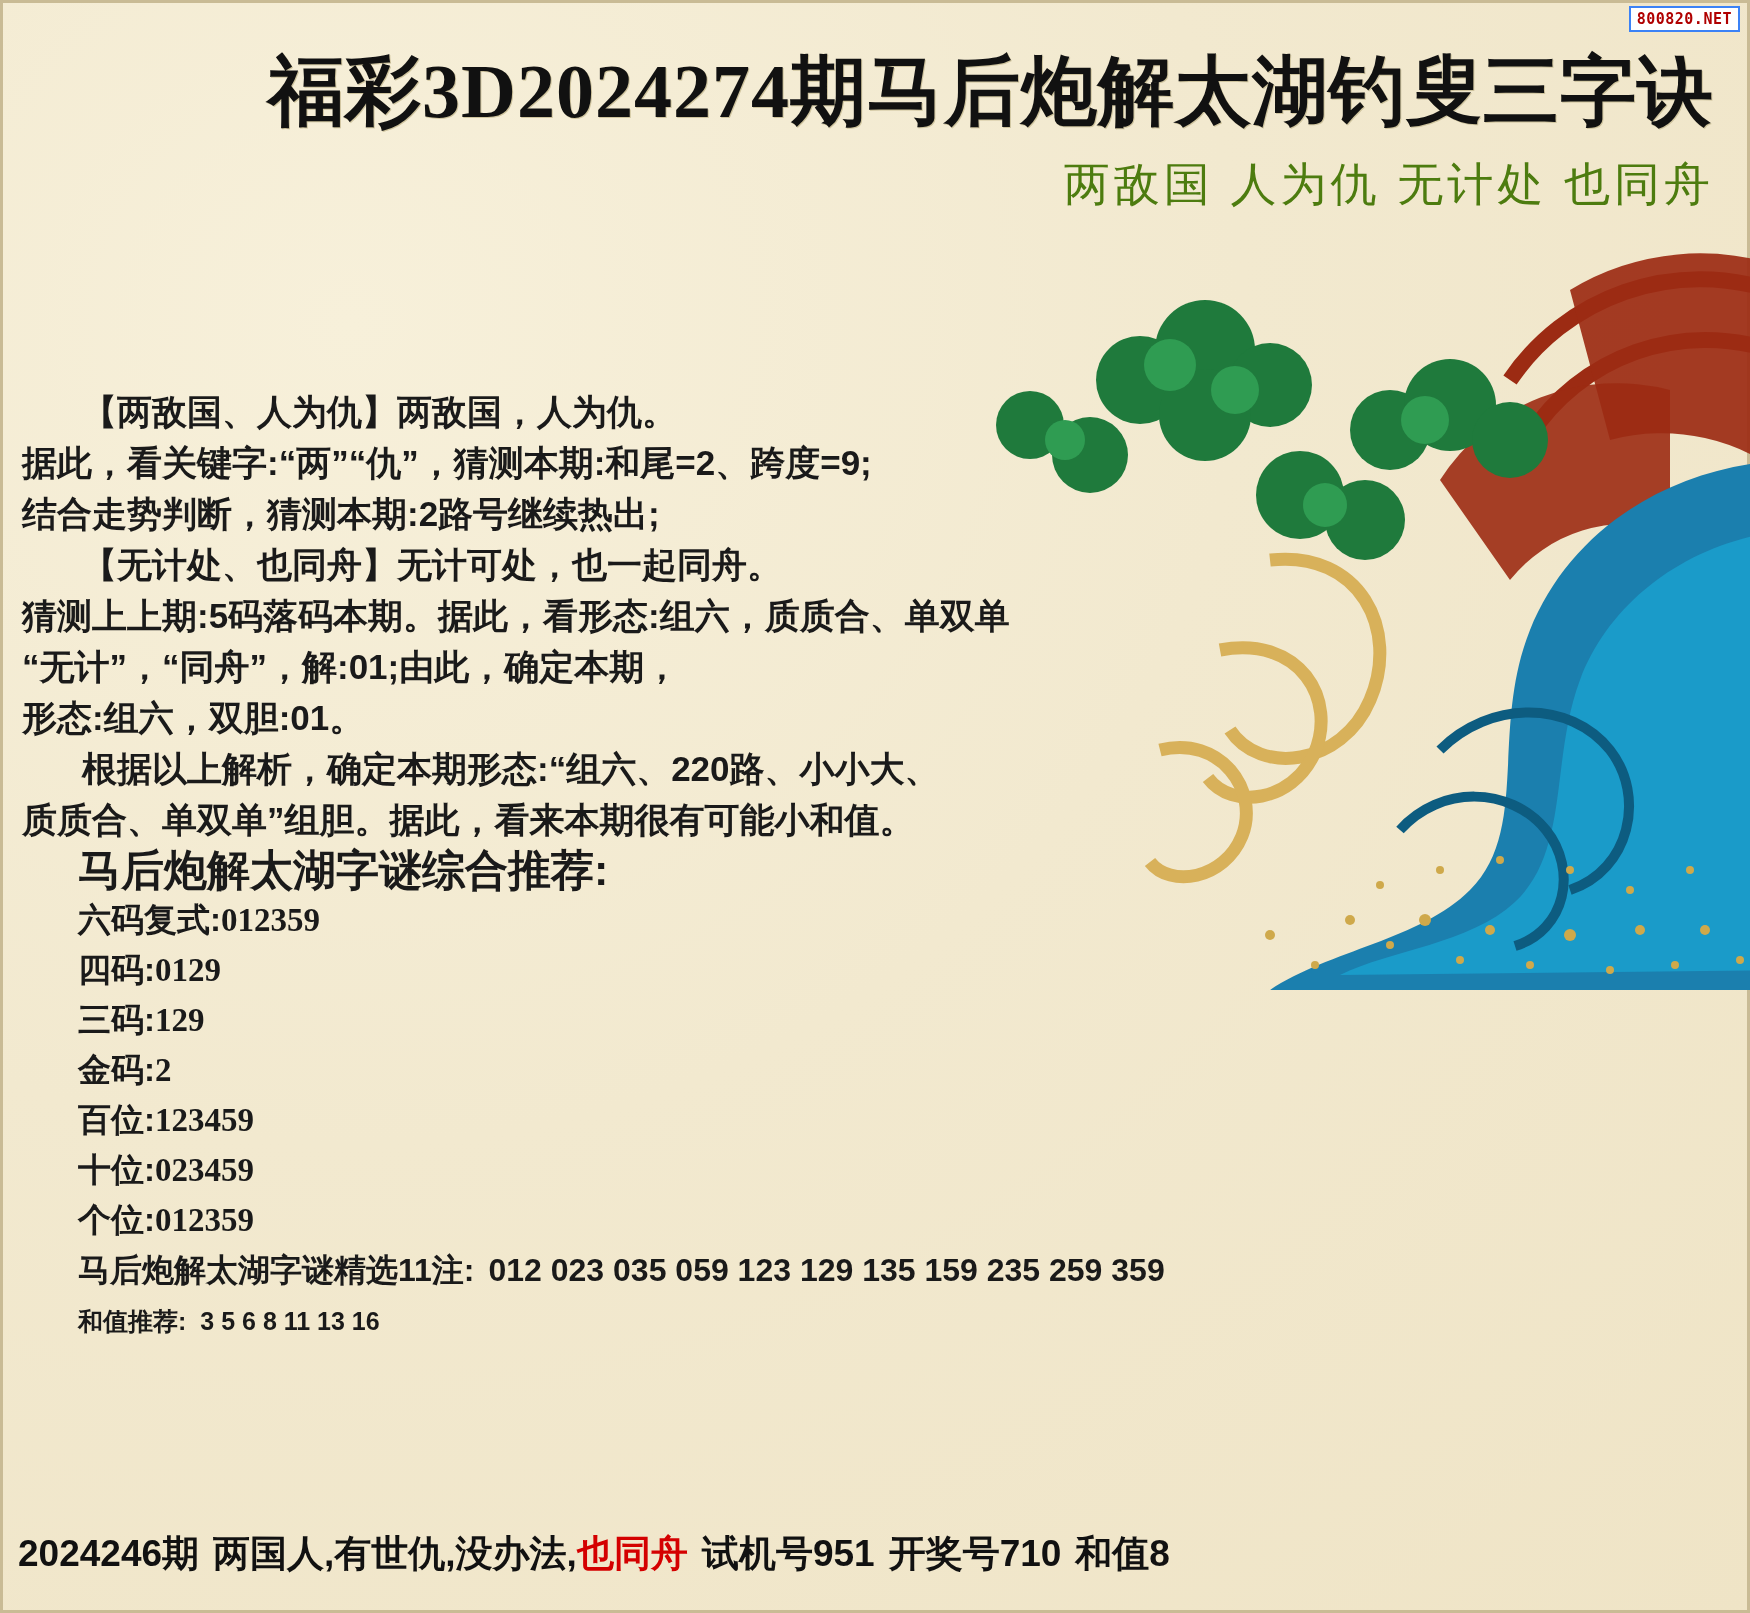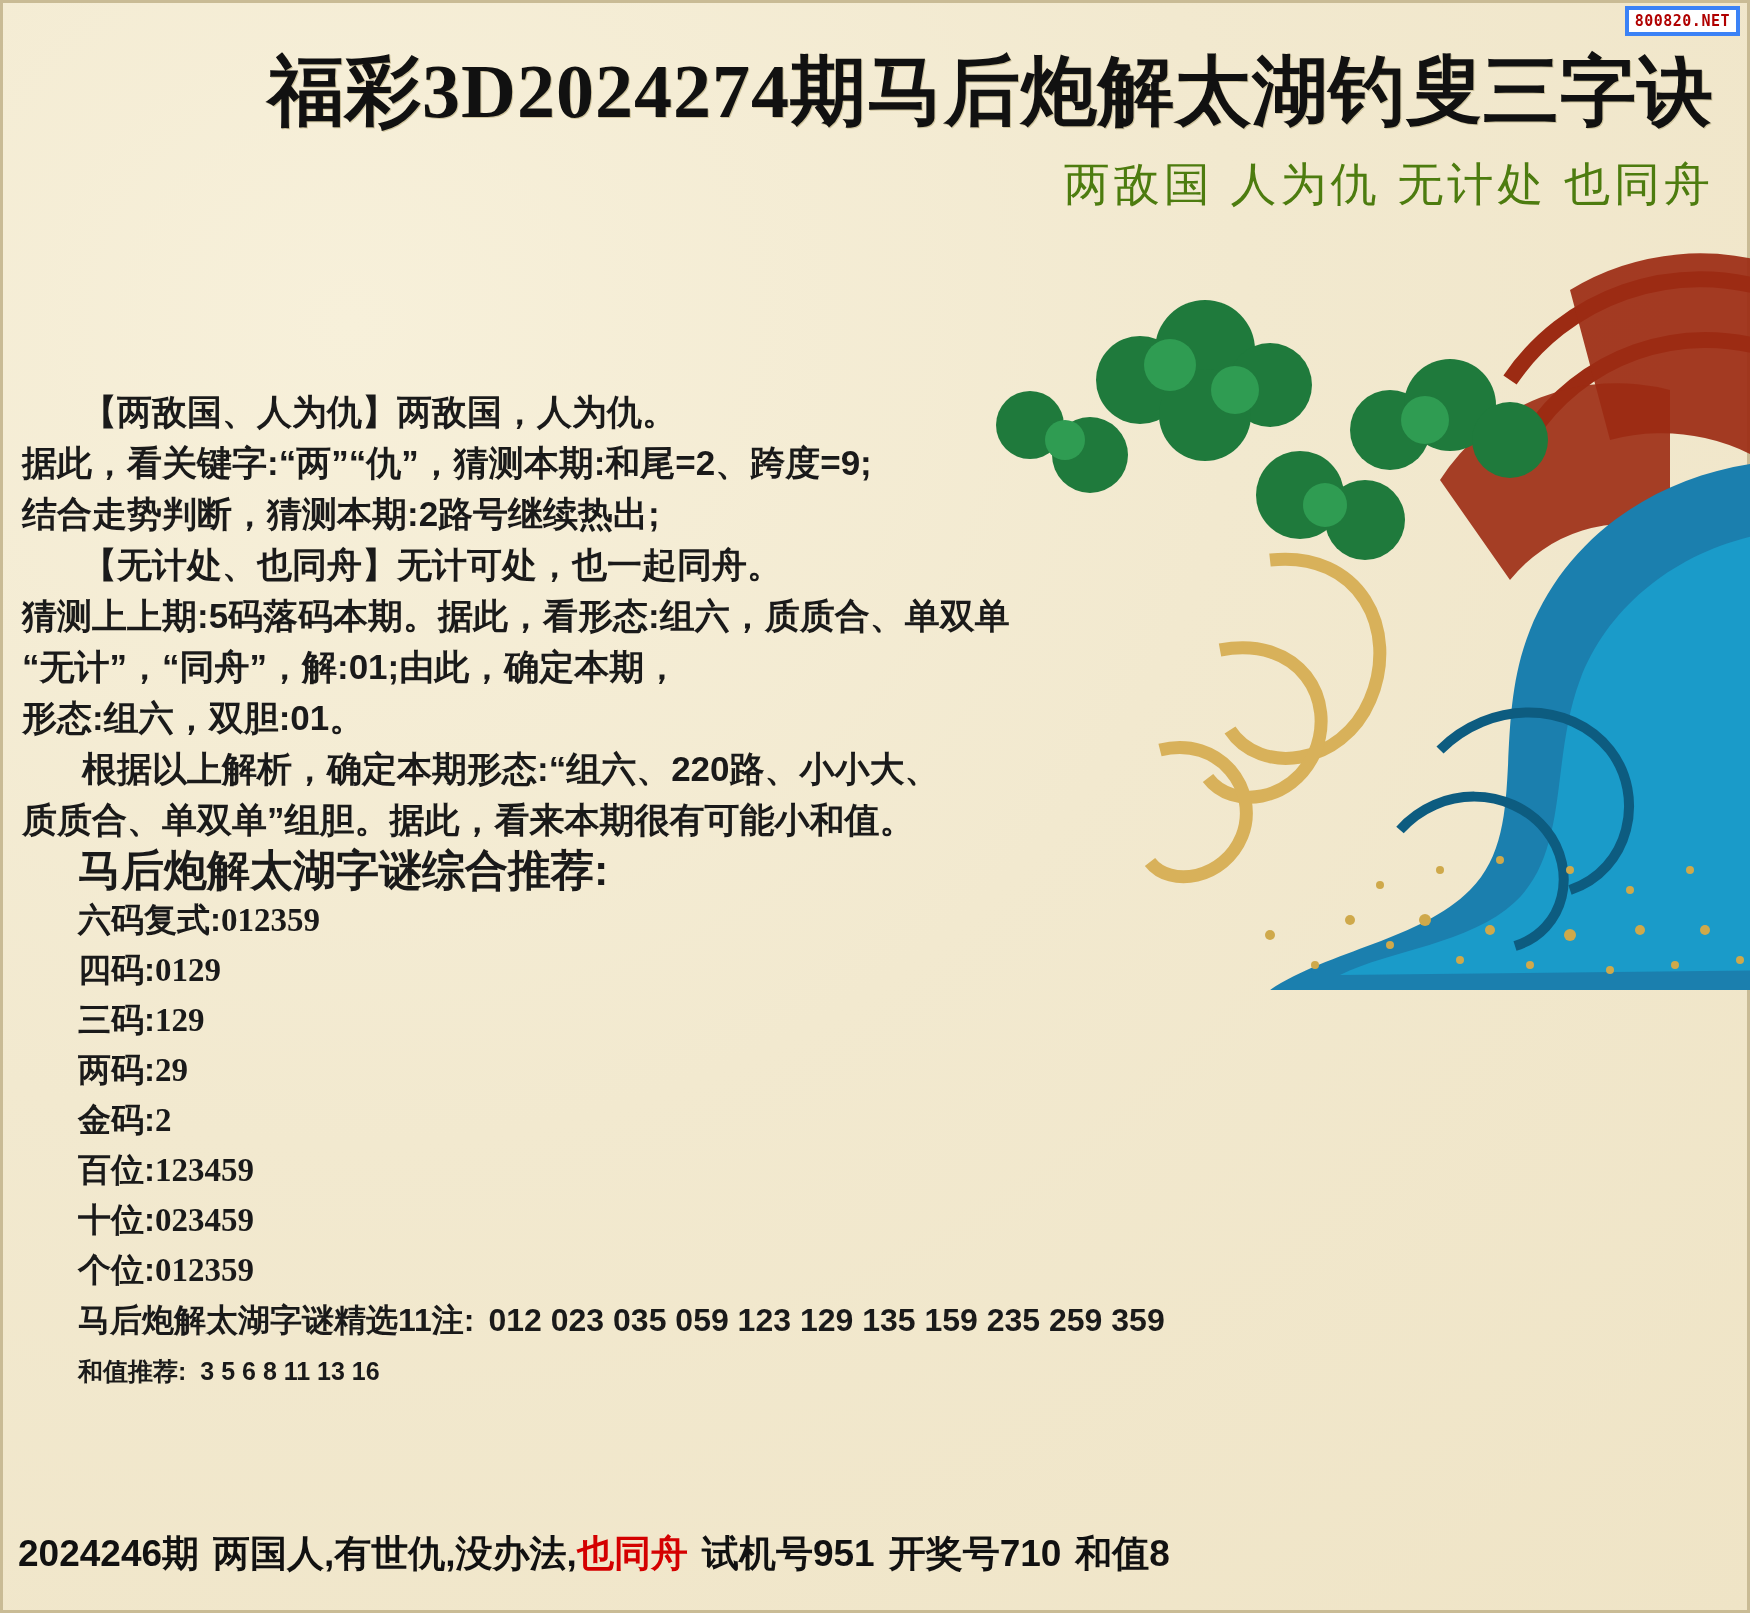--- a/index.html
+++ b/index.html
@@ -31,21 +31,21 @@
     border: 3px solid #c9bb95;
     box-sizing: border-box;
     pointer-events: none;
   }
   
   .watermark {
     position: absolute;
     top: 6px;
     right: 10px;
     background: #ffffff;
-    border: 4px solid #3b82f6;
+    border: 2px solid #3b82f6;
     color: #b00000;
     font-family: "DejaVu Sans Mono", monospace;
     font-size: 15px;
     font-weight: bold;
     letter-spacing: 0.5px;
     padding: 2px 6px;
     z-index: 40;
   }
   
   .art {
@@ -254,23 +254,20 @@
     <div class="rec-row">
       <span class="label">六码复式:</span><span class="val">012359</span>
     </div>
     <div class="rec-row">
       <span class="label">四码:</span><span class="val">0129</span>
     </div>
     <div class="rec-row">
       <span class="label">三码:</span><span class="val">129</span>
     </div>
     <div class="rec-row">
-      <span class="label">两码:</span><span class="val">29</span>
-    </div>
-    <div class="rec-row">
       <span class="label">金码:</span><span class="val">2</span>
     </div>
     <div class="rec-row">
       <span class="label">百位:</span><span class="val">123459</span>
     </div>
     <div class="rec-row">
       <span class="label">十位:</span><span class="val">023459</span>
     </div>
     <div class="rec-row">
       <span class="label">个位:</span><span class="val">012359</span>

